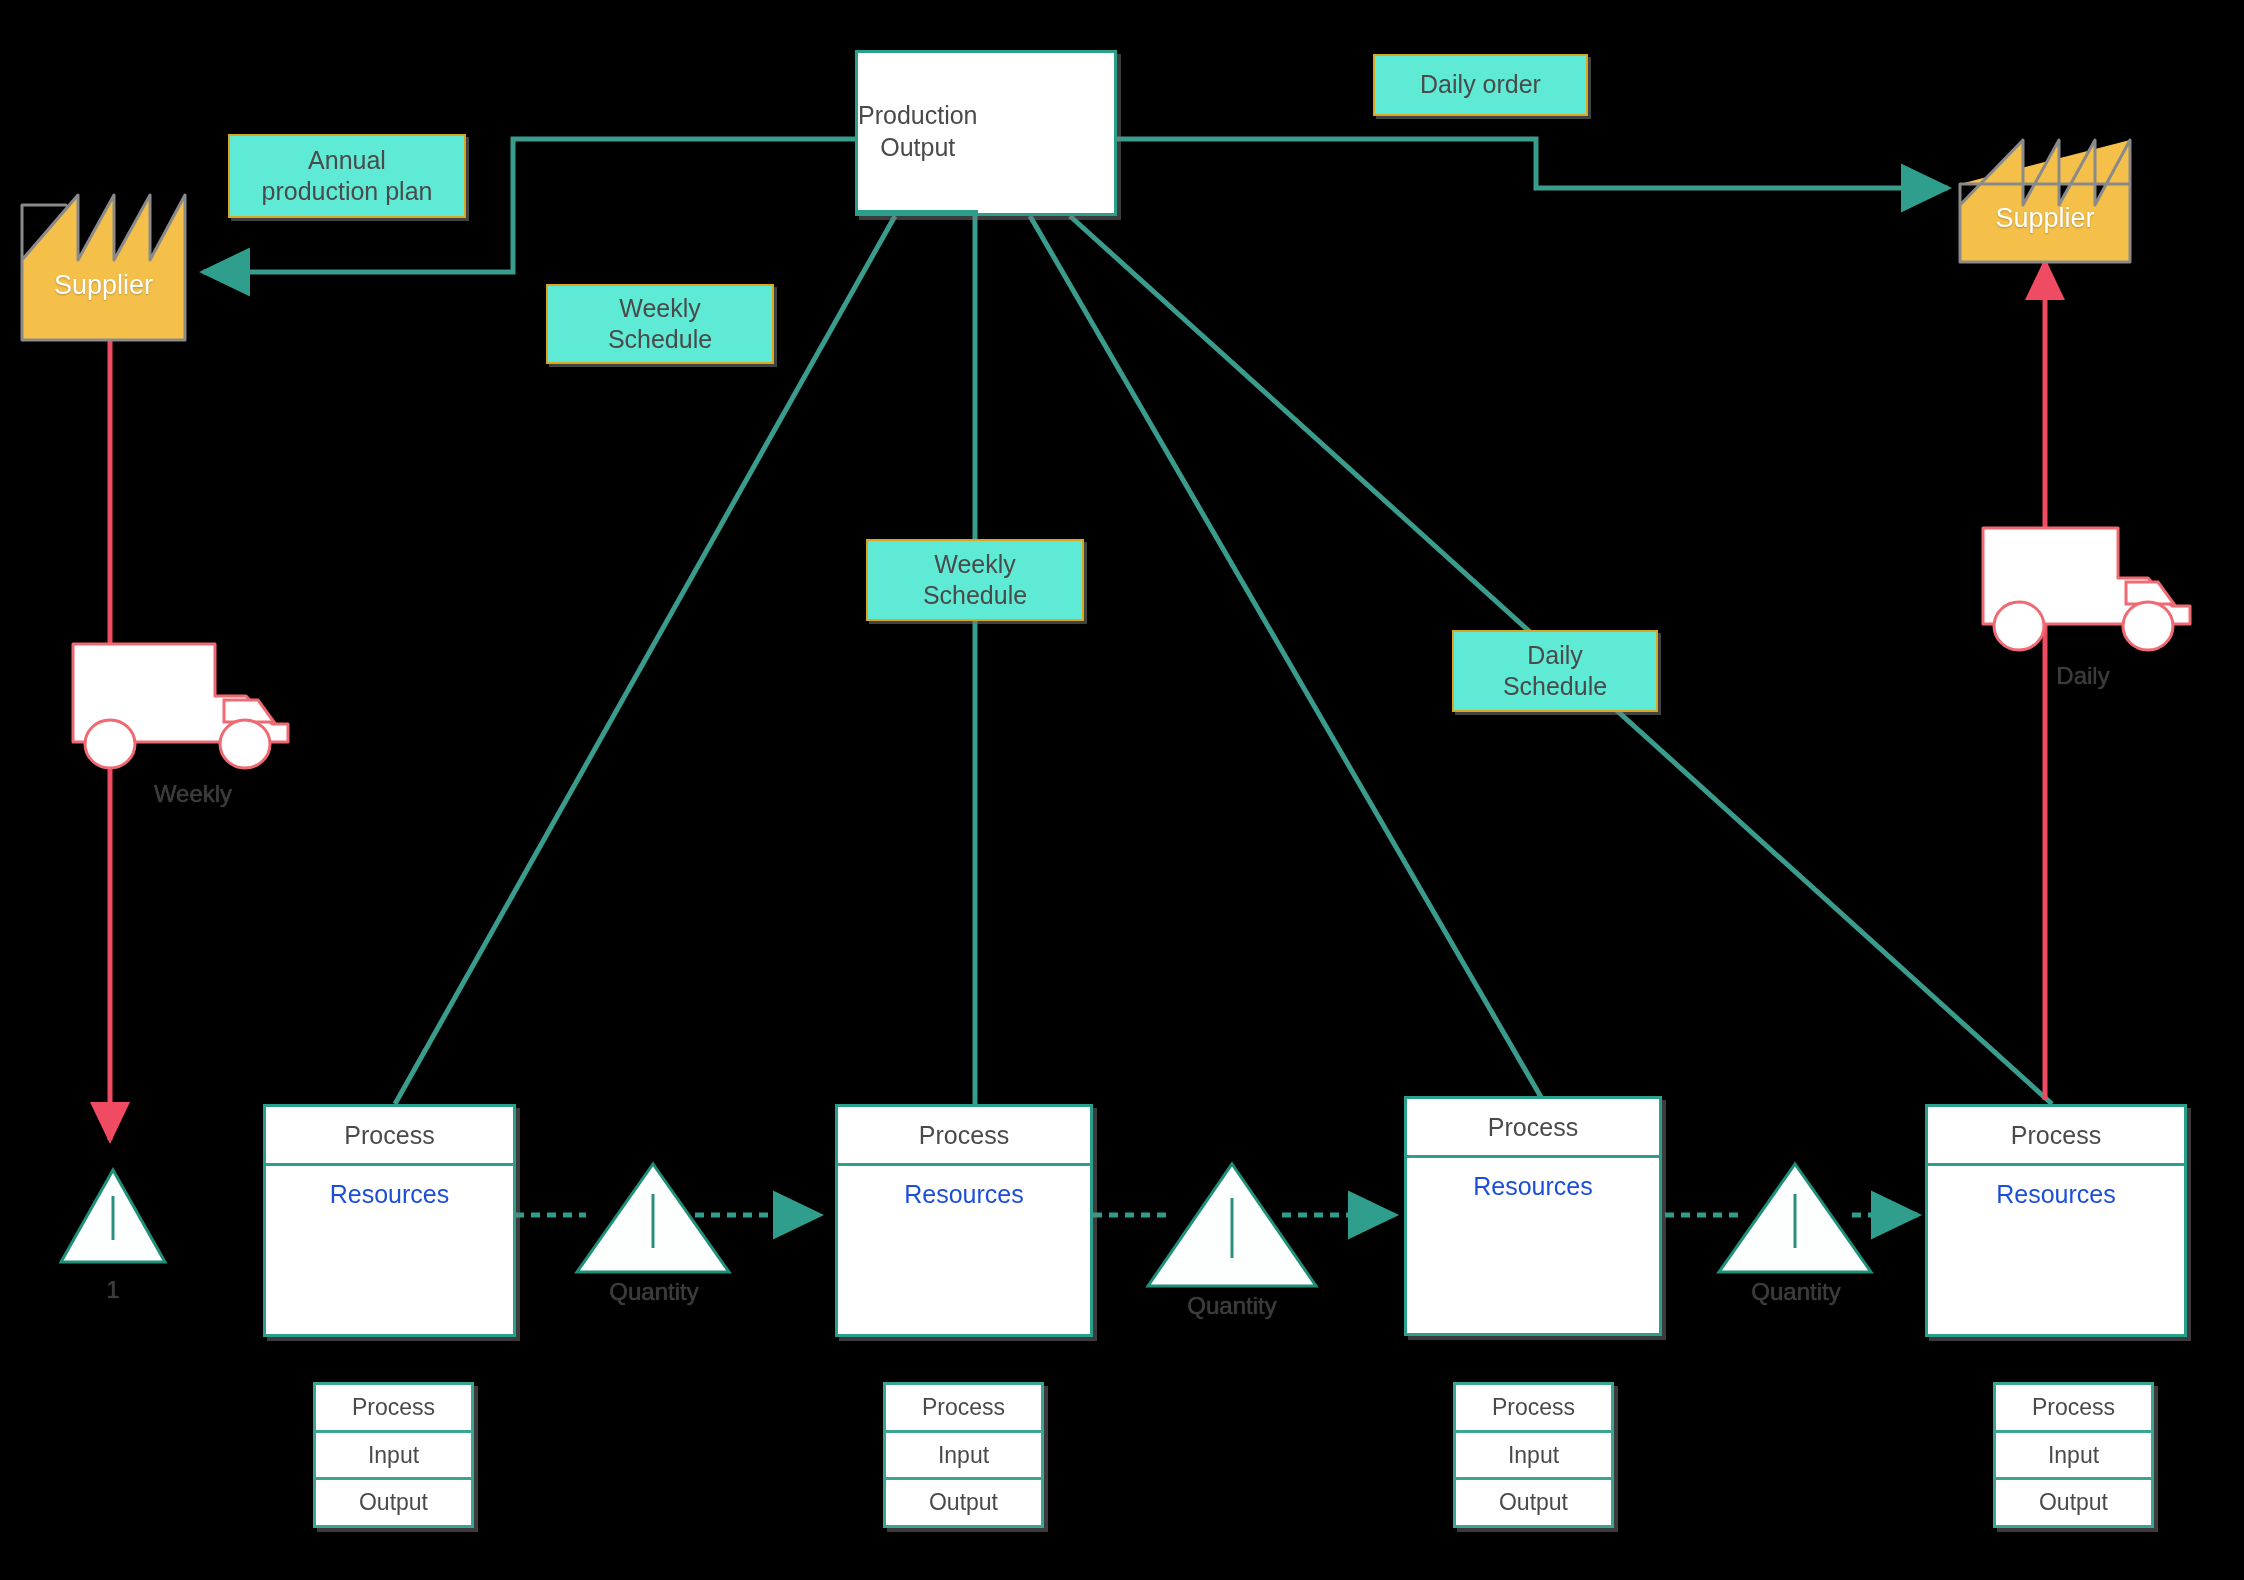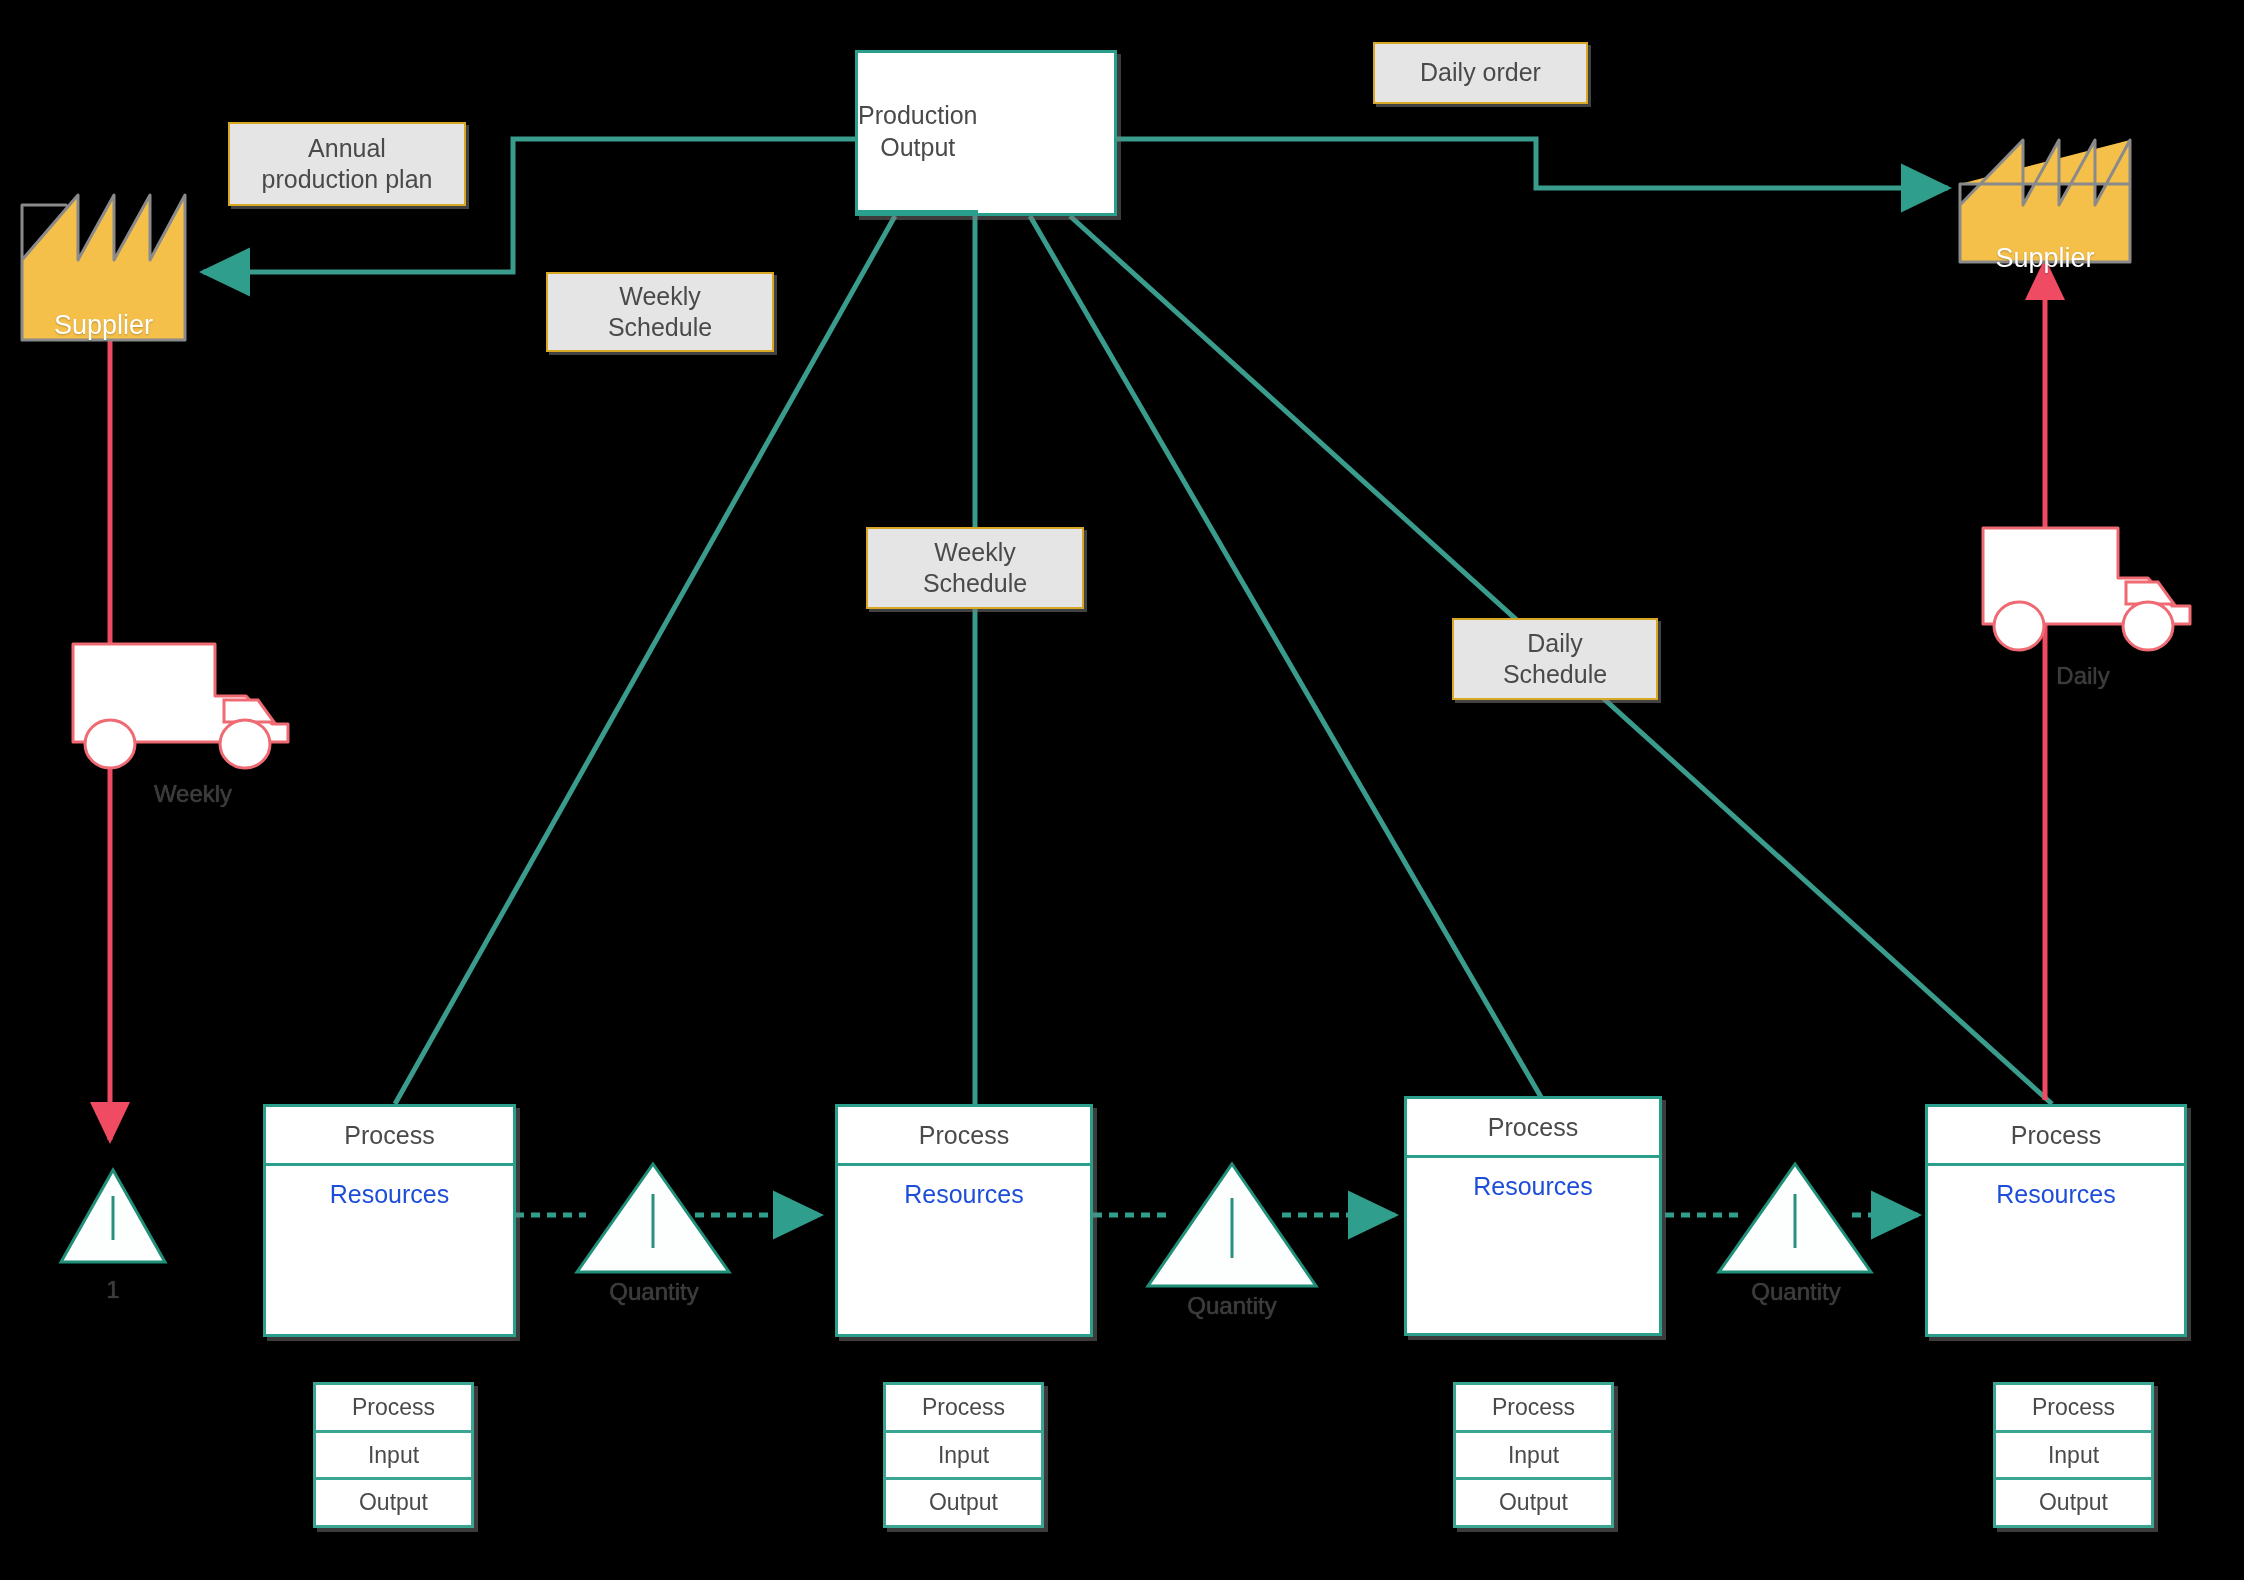--- a/index.html
+++ b/index.html
@@ -4,24 +4,25 @@
 <style>
   html,body{margin:0;padding:0;background:#000;}
   body{width:2244px;height:1580px;overflow:hidden;font-family:"Liberation Sans","DejaVu Sans",sans-serif;}
   #stage{position:relative;width:2244px;height:1580px;background:#000;}
   svg#wires{position:absolute;left:0;top:0;width:2244px;height:1580px;}
 
   .node{position:absolute;box-sizing:border-box;}
 
   
   .info{
-    background:#e5e5e5;border:2px solid #d8a824;
+    background:#5eead4;border:2px solid #d8a824;
     display:flex;align-items:center;justify-content:center;
     text-align:center;color:#4a4a4a;font-size:25px;line-height:1.25;
     box-shadow:3px 3px 0 rgba(120,120,120,.55);
+    margin-top:12px;
   }
   .info span{display:block;padding:0 6px;}
 
   
   .proc{
     background:#fff;border:3px solid #2aa08c;
     box-shadow:4px 4px 0 rgba(120,120,120,.5);
     display:flex;flex-direction:column;
   }
   .proc .pTop{
@@ -61,21 +62,20 @@
   }
   .data .r:last-child{border-bottom:none;}
 
   
   .supplier{position:absolute;}
   .supplier .lbl{
     position:absolute;left:0;right:0;top:52%;
     text-align:center;color:#fff;font-size:27px;
     text-shadow:0 1px 2px rgba(0,0,0,.25);
     pointer-events:none;
-    margin-top:40px;
   }
 
   
   .cap{
     position:absolute;color:#3b3b3b;font-size:24px;
     text-align:center;white-space:nowrap;
     text-shadow:0 0 1px #555;
   }
 </style>
 </head>

